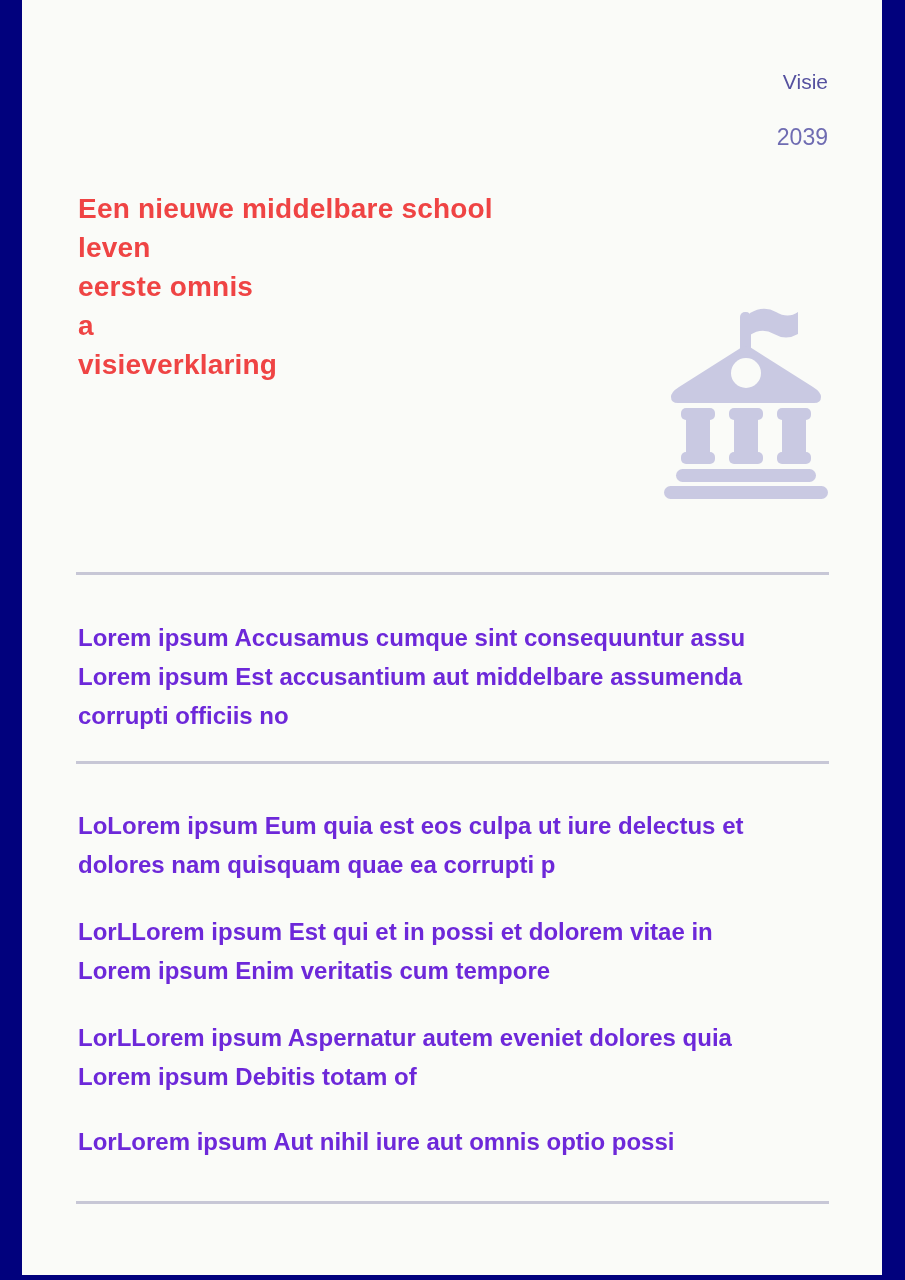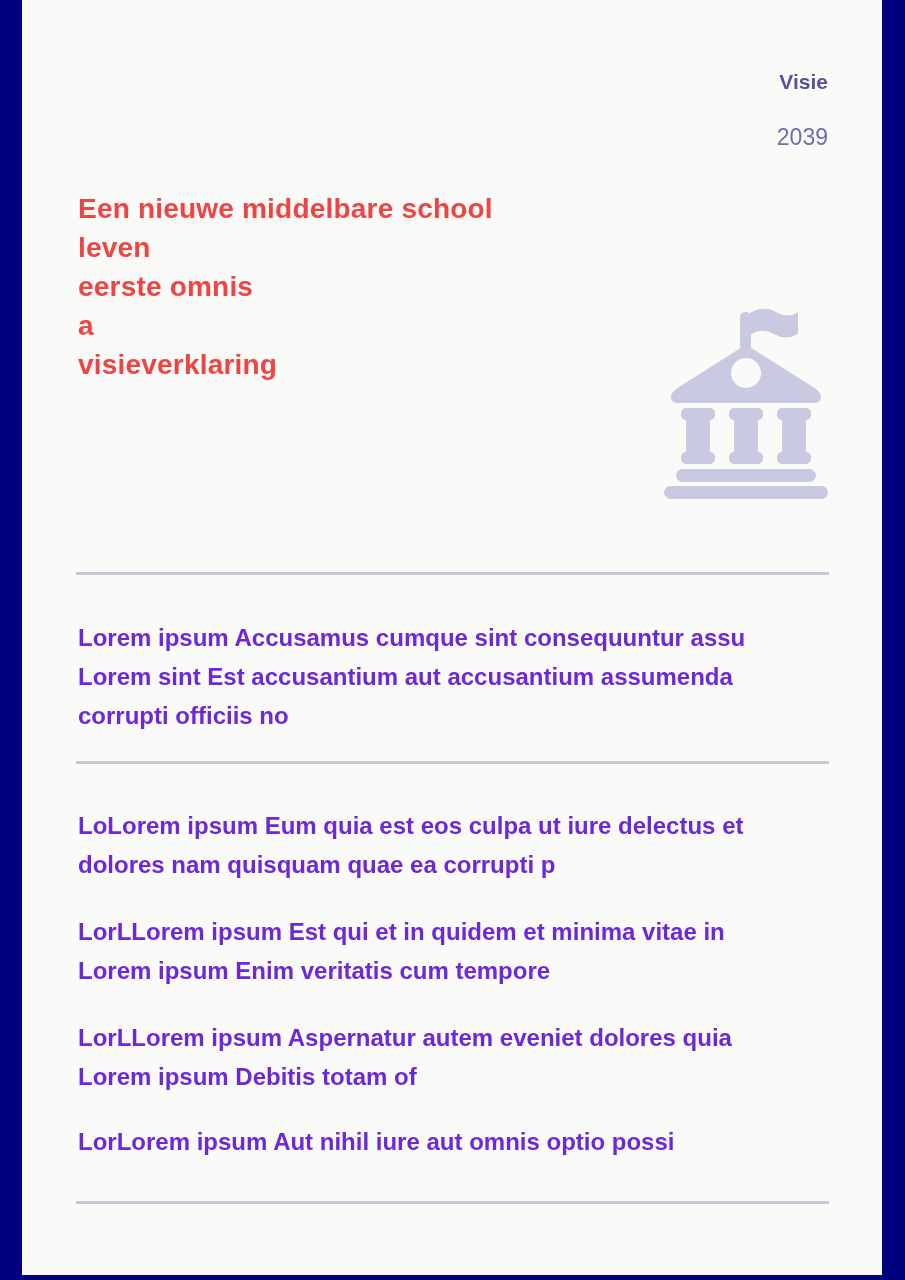--- a/index.html
+++ b/index.html
@@ -17,21 +17,21 @@
     border-left: 22px solid #01017d;
     border-right: 23px solid #01017d;
     border-bottom: 5px solid #01017d;
     overflow: hidden;
   }
   .doc-label {
     position: absolute;
     top: 70px;
     right: 54px;
     font-size: 21px;
-    font-weight: 700;
+    font-weight: 400;
     color: #55519f;
     text-align: right;
   }
   .doc-year {
     position: absolute;
     top: 124px;
     right: 54px;
     font-size: 23px;
     font-weight: 400;
     color: #6f6cb2;
@@ -116,33 +116,33 @@
       <rect x="113" y="152" width="34" height="12" rx="5"></rect>
       <rect x="12" y="169" width="140" height="13" rx="6.5"></rect>
       <rect x="0" y="186" width="164" height="13" rx="6.5"></rect>
     </g>
   </svg>
 
   <div class="divider d1"></div>
 
   <p class="body p1">
     <span class="ln">Lorem ipsum Accusamus cumque sint consequuntur assu</span>
-    <span class="ln">Lorem sint Est accusantium aut accusantium assumenda</span>
+    <span class="ln">Lorem ipsum Est accusantium aut middelbare assumenda</span>
     <span class="ln">corrupti officiis no</span>
   </p>
 
   <div class="divider d2"></div>
 
   <p class="body p2">
     <span class="ln">LoLorem ipsum Eum quia est eos culpa ut iure delectus et</span>
     <span class="ln">dolores nam quisquam quae ea corrupti p</span>
   </p>
 
   <p class="body p3">
-    <span class="ln">LorLLorem ipsum Est qui et in quidem et minima vitae in</span>
+    <span class="ln">LorLLorem ipsum Est qui et in possi et dolorem vitae in</span>
     <span class="ln">Lorem ipsum Enim veritatis cum tempore</span>
   </p>
 
   <p class="body p4">
     <span class="ln">LorLLorem ipsum Aspernatur autem eveniet dolores quia</span>
     <span class="ln">Lorem ipsum Debitis totam of</span>
   </p>
 
   <p class="body p5">
     <span class="ln">LorLorem ipsum Aut nihil iure aut omnis optio possi</span>

